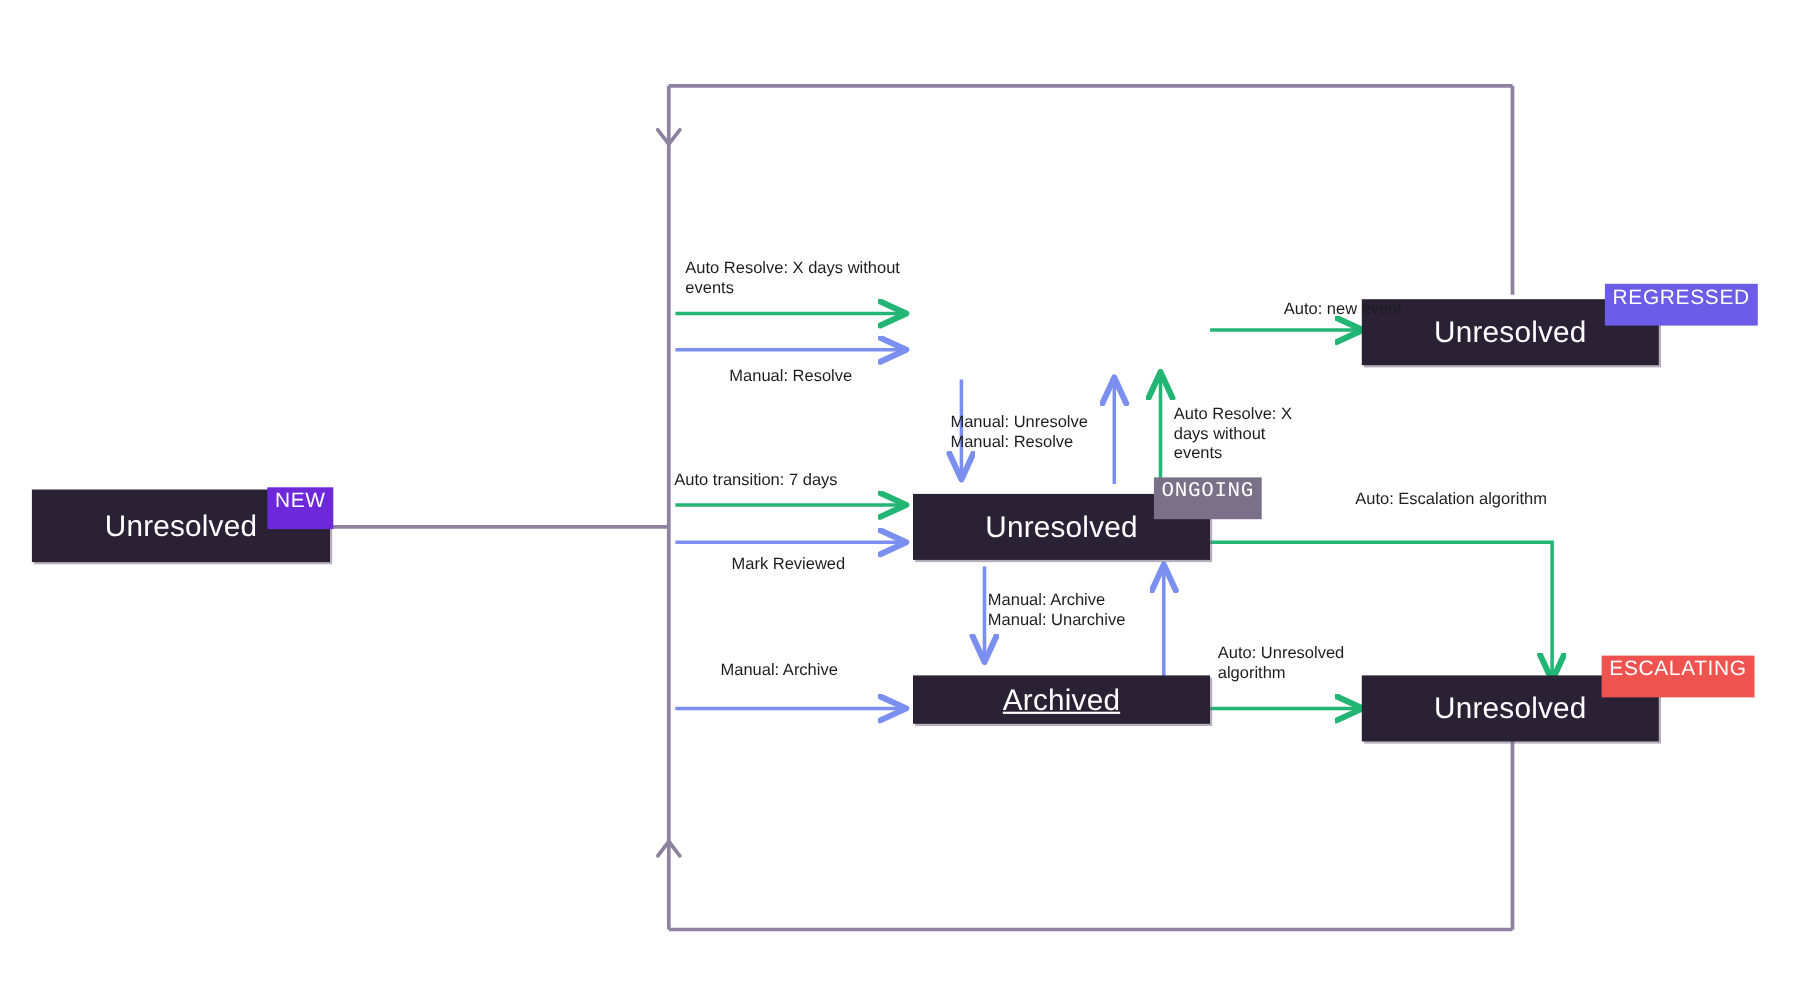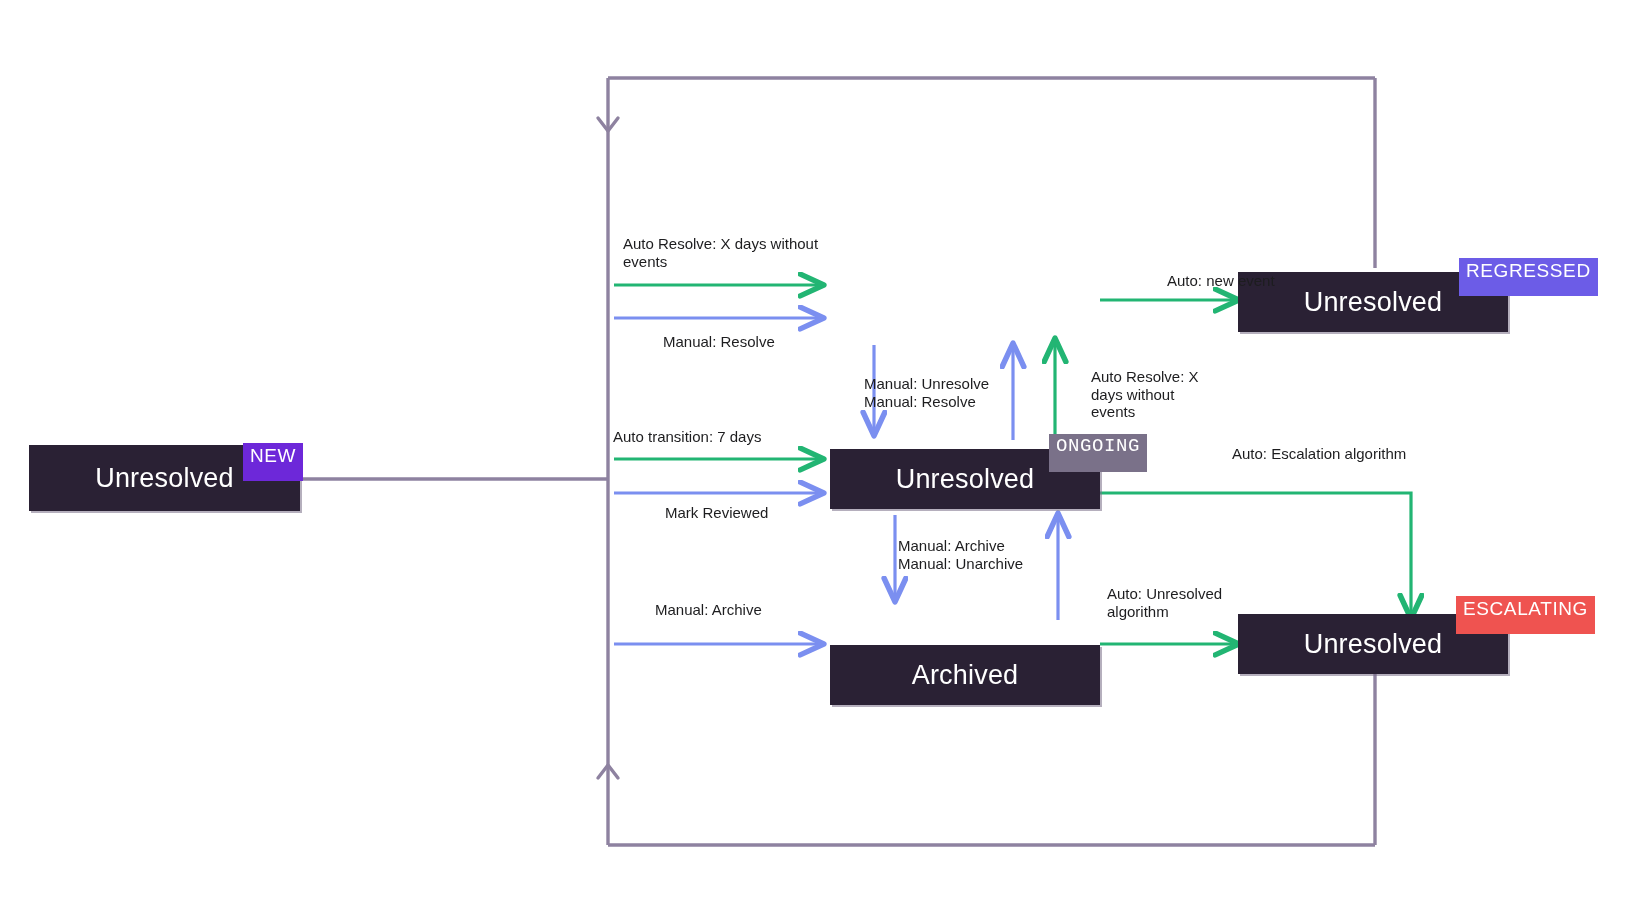--- a/index.html
+++ b/index.html
@@ -106,21 +106,21 @@
   </div>
 
 
   <div class="node" style="left:830px; top:449px; width:270px; height:60px;">
     <span>Unresolved</span>
   </div>
   <div class="badge" style="left:1049px; top:434px; background:#7a7189;font-family:Liberation Mono, monospace;">
     <span>ONGOING</span>
   </div>
 
-  <div class="node" style="left:830px; top:645px; width:270px; height:60px;">
+  <div class="node" style="left:830px; top:614px; width:270px; height:44px;text-decoration:underline;">
     <span>Archived</span>
   </div>
 
   <div class="node" style="left:1238px; top:272px; width:270px; height:60px;">
     <span>Unresolved</span>
   </div>
   <div class="badge" style="left:1459px; top:258px; background:#6c5ce7;">
     <span>REGRESSED</span>
   </div>
 
@@ -134,21 +134,21 @@
   <div class="edge-label" style="left:623px; top:235px;">Auto Resolve: X days without
 events</div>
 
   <div class="edge-label" style="left:663px; top:333px;">Manual: Resolve</div>
 
   <div class="edge-label" style="left:1167px; top:272px;">Auto: new event</div>
 
   <div class="edge-label" style="left:864px; top:351px;margin-top:24px;">Manual: Unresolve
 Manual: Resolve</div>
 
-  <div class="edge-label" style="left:1067px; top:368px;margin-left:24px;">Auto Resolve: X
+  <div class="edge-label" style="left:1067px; top:368px;">Auto Resolve: X
 days without
 events</div>
 
   <div class="edge-label" style="left:601px; top:428px;margin-left:12px;">Auto transition: 7 days</div>
 
   <div class="edge-label" style="left:665px; top:504px;">Mark Reviewed</div>
 
   <div class="edge-label" style="left:1232px; top:445px;">Auto: Escalation algorithm</div>
 
   <div class="edge-label" style="left:898px; top:537px;">Manual: Archive

